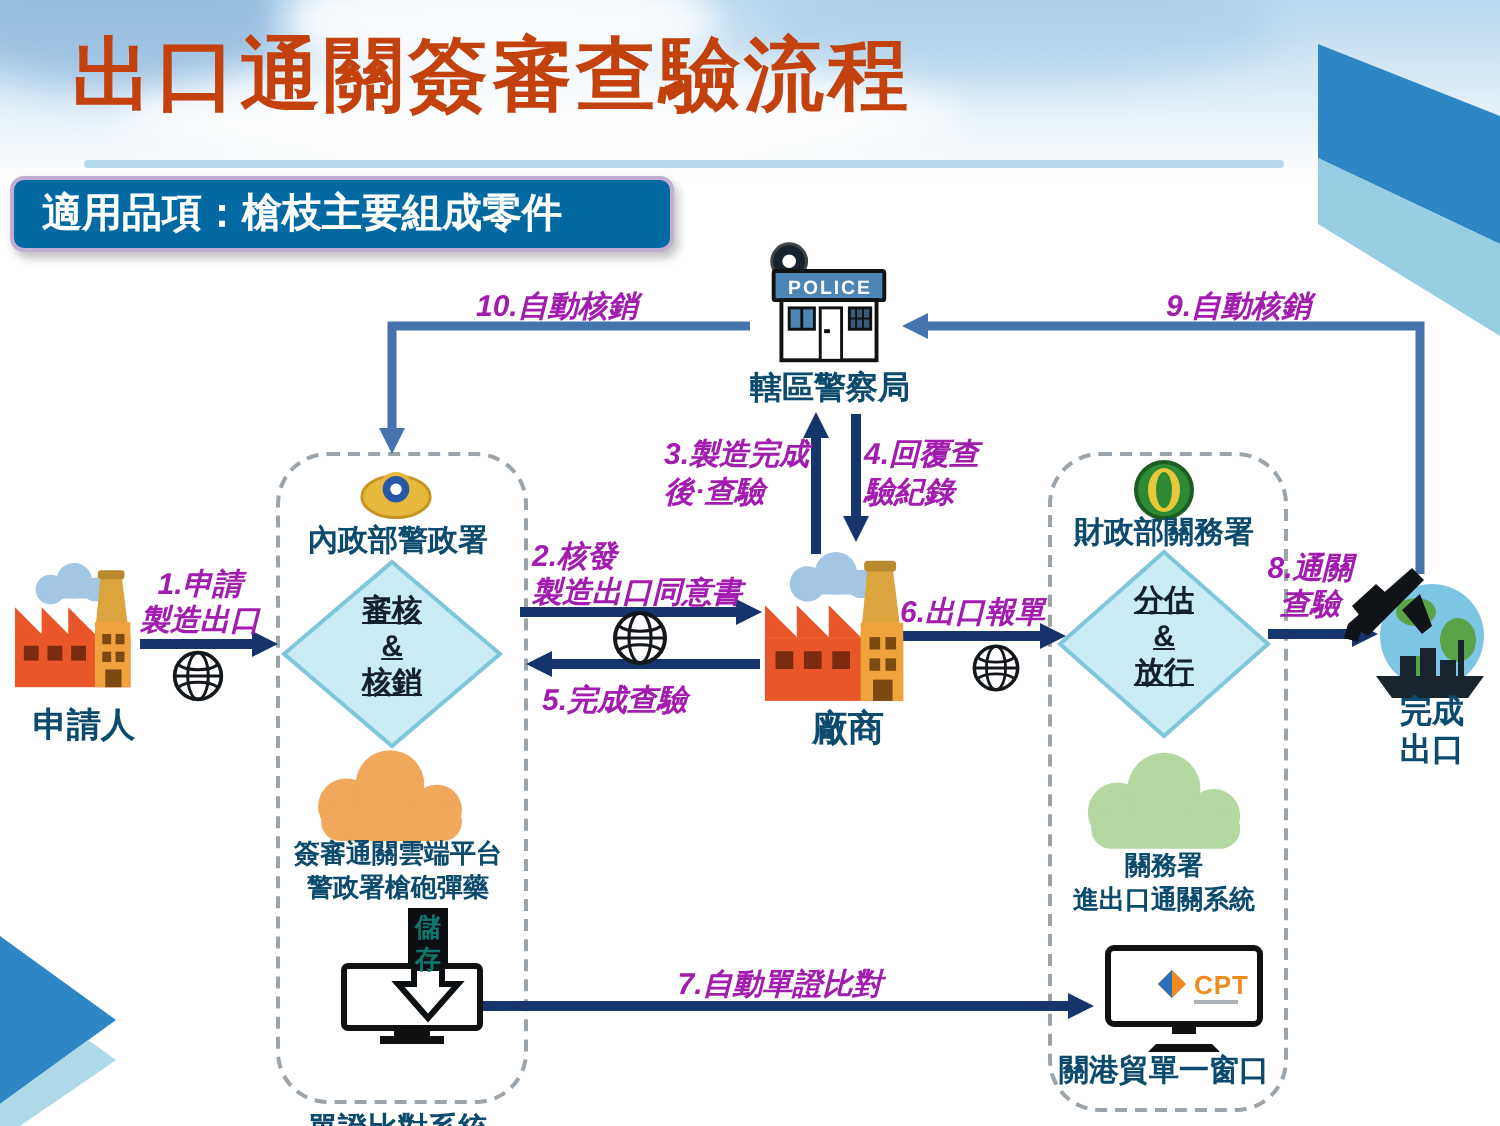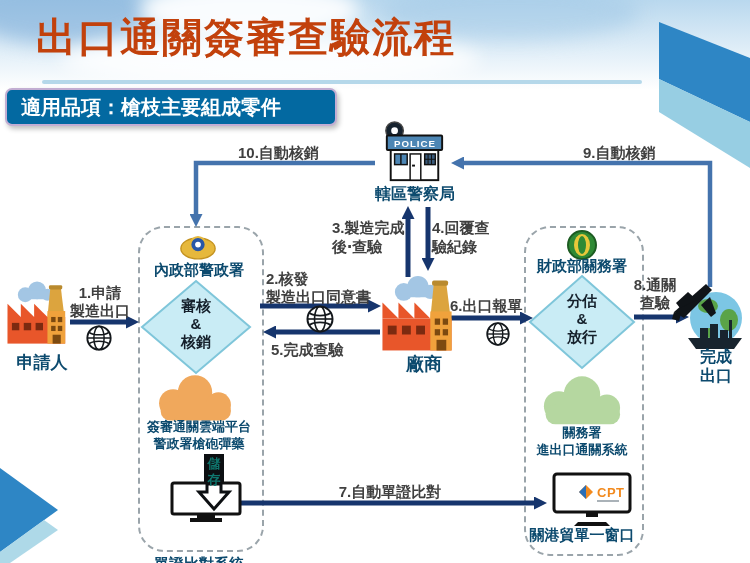--- a/index.html
+++ b/index.html
@@ -12,22 +12,22 @@
   .blob{border-radius:50%;filter:blur(9px);}
   .title{left:36px;top:10px;font-size:40px;font-weight:bold;color:#c2410c;letter-spacing:2px;white-space:nowrap;}
   .sep{left:42px;top:80px;width:600px;height:4px;background:#b5d8ea;border-radius:2px;}
   .badge{left:5px;top:88px;width:300px;height:26px;padding:4px 14px;background:#0369a1;
          border:2px solid #c2aed3;border-radius:7px;color:#fff;font-size:20px;font-weight:bold;
          line-height:26px;box-shadow:2px 3px 5px rgba(0,0,0,.25);white-space:nowrap;}
   
   .dashbox{border:2.5px dashed #9aa4aa;border-radius:26px;background:transparent;}
   
   .nlabel{font-weight:bold;color:#0c4a6e;text-align:center;white-space:nowrap;}
-  .flabel{font-weight:bold;color:#404040;white-space:nowrap;}
-  .dtext{font-weight:bold;color:#15202b;text-align:center;font-size:15px;line-height:18px;}
+  .flabel{font-weight:bold;color:#a21caf;white-space:nowrap;font-style:italic;}
+  .dtext{font-weight:bold;color:#15202b;text-align:center;font-size:15px;line-height:18px;text-decoration:underline;}
   .storetxt{width:18px;font-size:13px;font-weight:bold;color:#0f766e;line-height:16px;
             word-break:break-all;text-align:center;z-index:6;}
   svg{display:block;}
   .z1{z-index:1}.z2{z-index:2}.z3{z-index:3}.z4{z-index:4}
 </style>
 </head>
 <body>
 
 <div class="stage">
 

